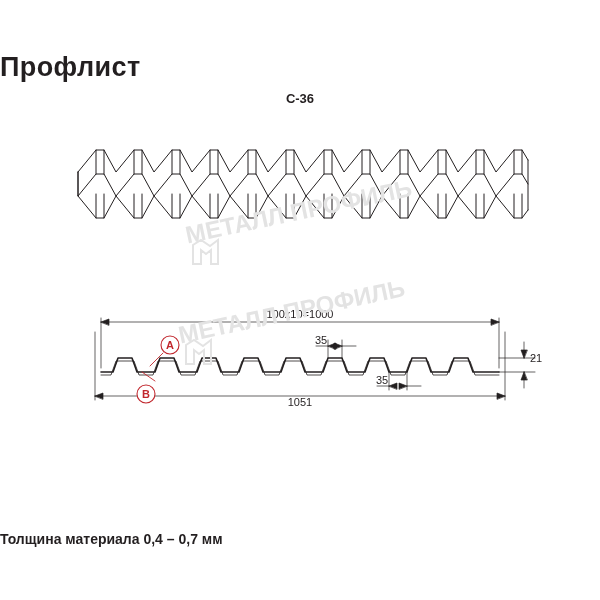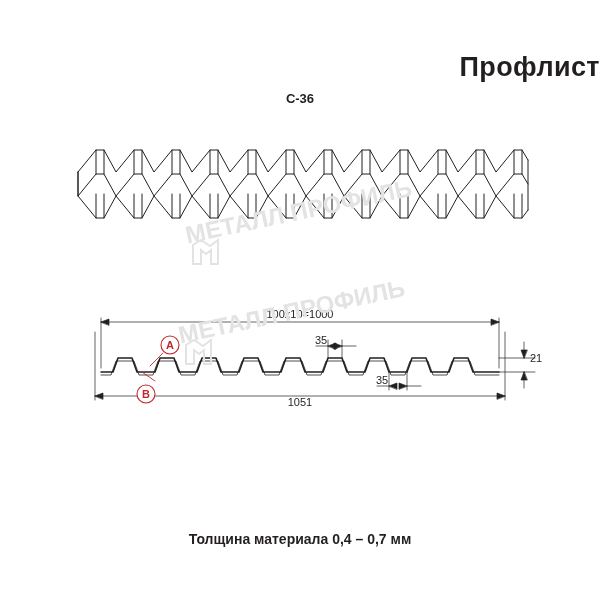--- a/index.html
+++ b/index.html
@@ -18,42 +18,41 @@
   .page {
     position: relative;
     width: 600px;
     height: 600px;
   }
   .title {
     position: absolute;
     left: 0;
     right: 0;
     top: 52px;
-    text-align: right;
+    text-align: left;
     font-size: 27px;
     font-weight: bold;
     letter-spacing: 0.4px;
     color: #231f20;
   }
   .subtitle {
     position: absolute;
     left: 0;
     right: 0;
     top: 91px;
     text-align: center;
     font-size: 13px;
     font-weight: bold;
     color: #231f20;
   }
   .footer-note {
     position: absolute;
     left: 0;
     right: 0;
     top: 531px;
-    text-align: center;
     font-size: 14px;
     font-weight: bold;
     color: #231f20;
   }
   .art {
     position: absolute;
     left: 0;
     top: 0;
     width: 600px;
     height: 600px;

